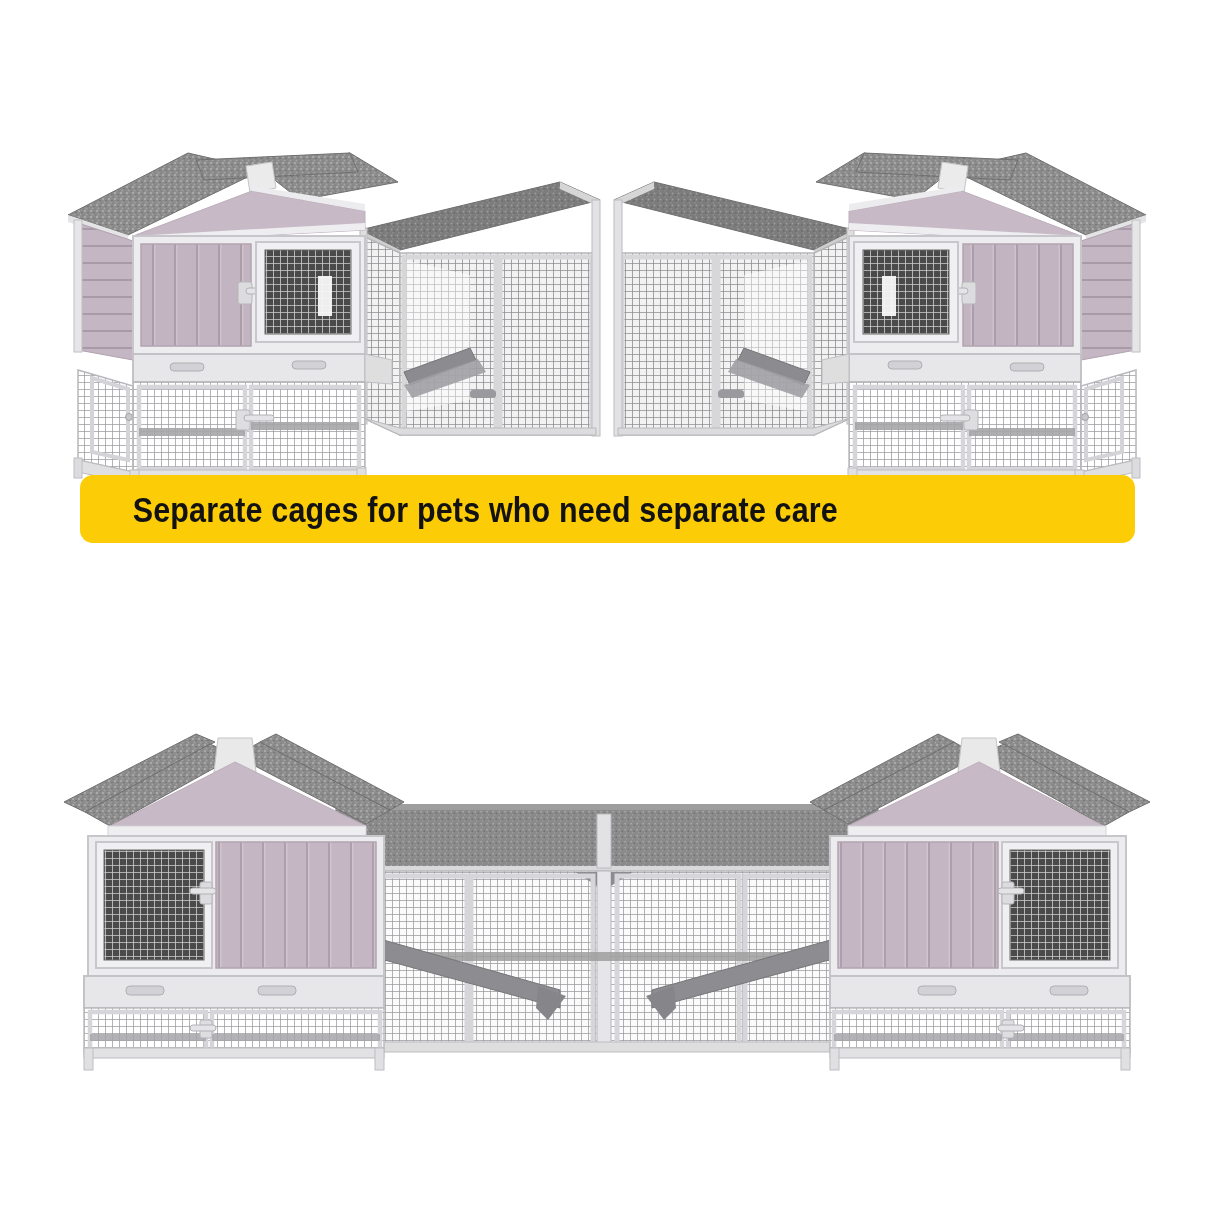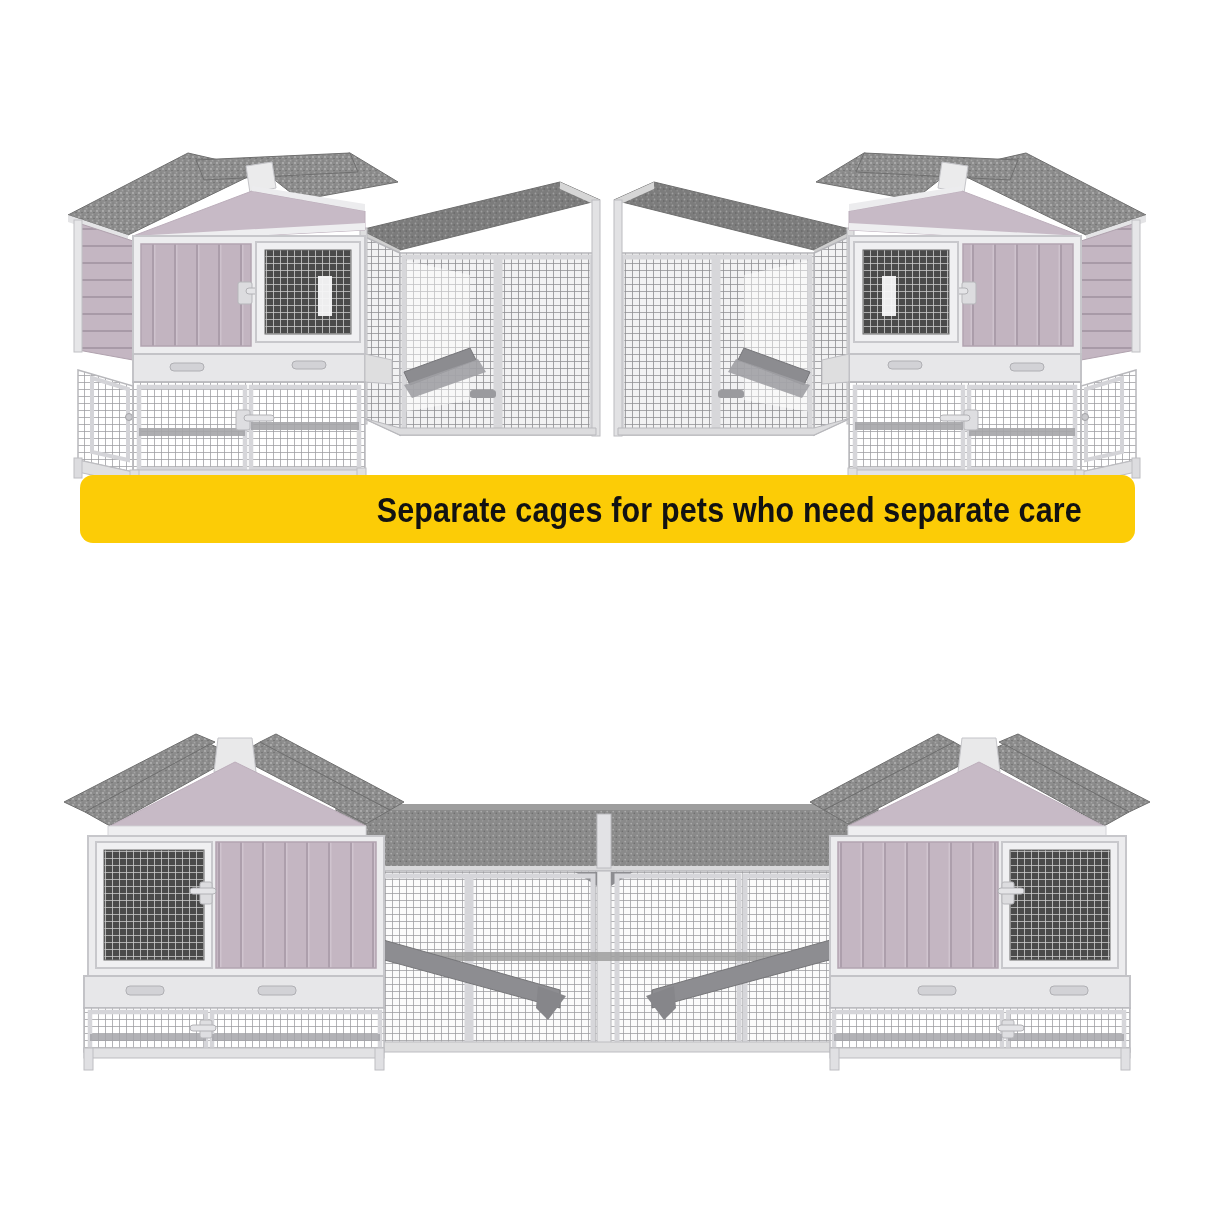--- a/index.html
+++ b/index.html
@@ -18,21 +18,21 @@
   #panel-combined{top:607px;height:607px;}
 
   .illus{position:absolute;left:0;top:0;width:1214px;}
   #illus-separate{height:430px;top:60px;}
   #illus-combined{height:400px;top:83px;}
 
   
   .banner{
     position:absolute;
     border-radius:13px;
-    display:flex;align-items:center;justify-content:flex-end;
+    display:flex;align-items:center;justify-content:flex-start;
     box-sizing:border-box;
   }
   #banner-separate{left:80px;top:475px;width:1055px;height:68px;}
   .banner-text{
     font-family:"Liberation Sans", sans-serif;
     font-weight:bold;
     font-size:35px;
     letter-spacing:.2px;
     transform:scaleX(.87);
     white-space:nowrap;

